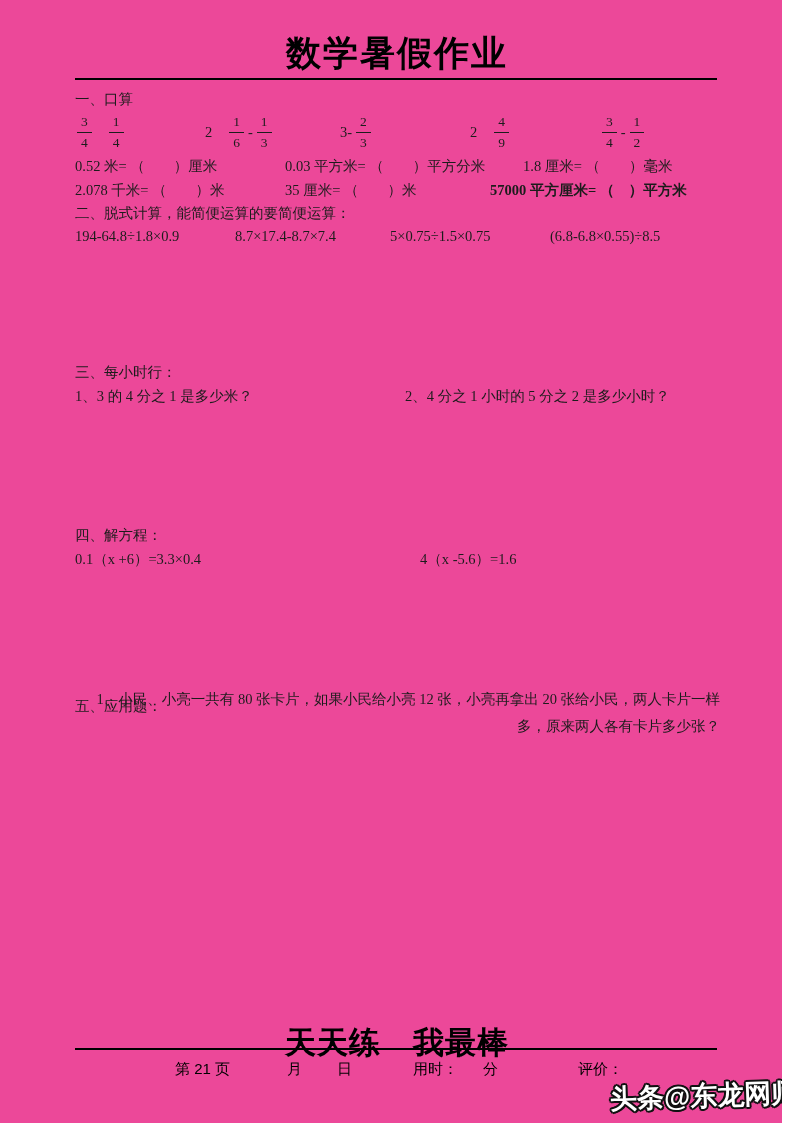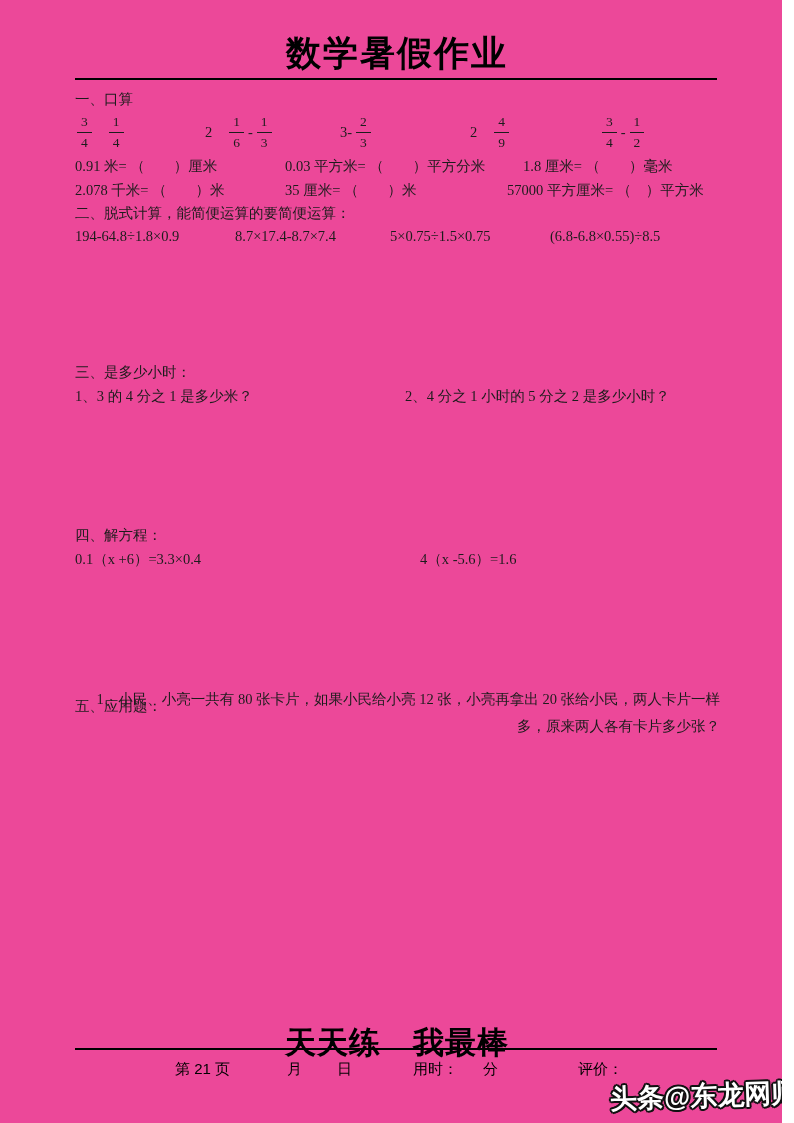--- a/index.html
+++ b/index.html
@@ -113,35 +113,35 @@
           <span class="fden">4</span>
         </span>
         <span class="tok">-</span>
         <span class="frac">
           <span class="fnum">1</span>
           <span class="fden">2</span>
         </span>
       </span>
   </div>
 
-  <span class="abs small" style="top:157px;left:75px;">0.91 米= （　　）厘米</span>
+  <span class="abs small" style="top:157px;left:75px;">0.52 米= （　　）厘米</span>
   <span class="abs small" style="top:157px;left:285px;">0.03 平方米= （　　）平方分米</span>
   <span class="abs small" style="top:157px;left:523px;">1.8 厘米= （　　）毫米</span>
 
   <span class="abs small" style="top:181px;left:75px;">2.078 千米= （　　）米</span>
   <span class="abs small" style="top:181px;left:285px;">35 厘米= （　　）米</span>
-  <span class="abs small" style="top:181px;left:507px;">57000 平方厘米= （　）平方米</span>
+  <span class="abs small" style="top:181px;left:490px;font-weight:bold;">57000 平方厘米= （　）平方米</span>
 
   <div class="abs sec-heading" style="top:204px;left:75px;">二、脱式计算，能简便运算的要简便运算：</div>
   <span class="abs small" style="top:228px;left:75px;">194-64.8÷1.8×0.9</span>
   <span class="abs small" style="top:228px;left:235px;">8.7×17.4-8.7×7.4</span>
   <span class="abs small" style="top:228px;left:390px;">5×0.75÷1.5×0.75</span>
   <span class="abs small" style="top:228px;left:550px;">(6.8-6.8×0.55)÷8.5</span>
 
-  <div class="abs sec-heading" style="top:363px;left:75px;">三、是多少小时：</div>
+  <div class="abs sec-heading" style="top:363px;left:75px;">三、每小时行：</div>
   <span class="abs small" style="top:387px;left:75px;">1、3 的 4 分之 1 是多少米？</span>
   <span class="abs small" style="top:387px;left:405px;">2、4 分之 1 小时的 5 分之 2 是多少小时？</span>
 
   <div class="abs sec-heading" style="top:526px;left:75px;">四、解方程：</div>
   <span class="abs small" style="top:550px;left:75px;">0.1（x +6）=3.3×0.4</span>
   <span class="abs small" style="top:550px;left:420px;">4（x -5.6）=1.6</span>
 
   <div class="abs sec-heading" style="top:663px;left:75px;margin-top:34px;">五、应用题：</div>
   <div class="abs small wrap-text" style="top:686px;left:75px;text-align:right;">1、小民、小亮一共有 80 张卡片，如果小民给小亮 12 张，小亮再拿出 20 张给小民，两人卡片一样多，原来两人各有卡片多少张？</div>
 

